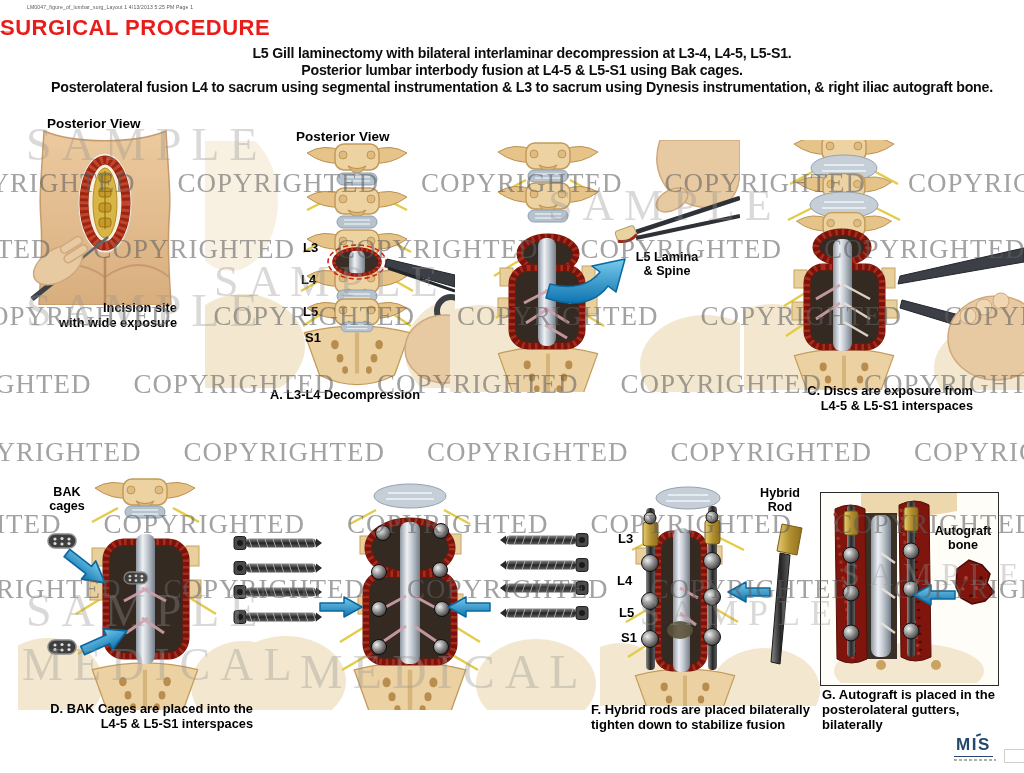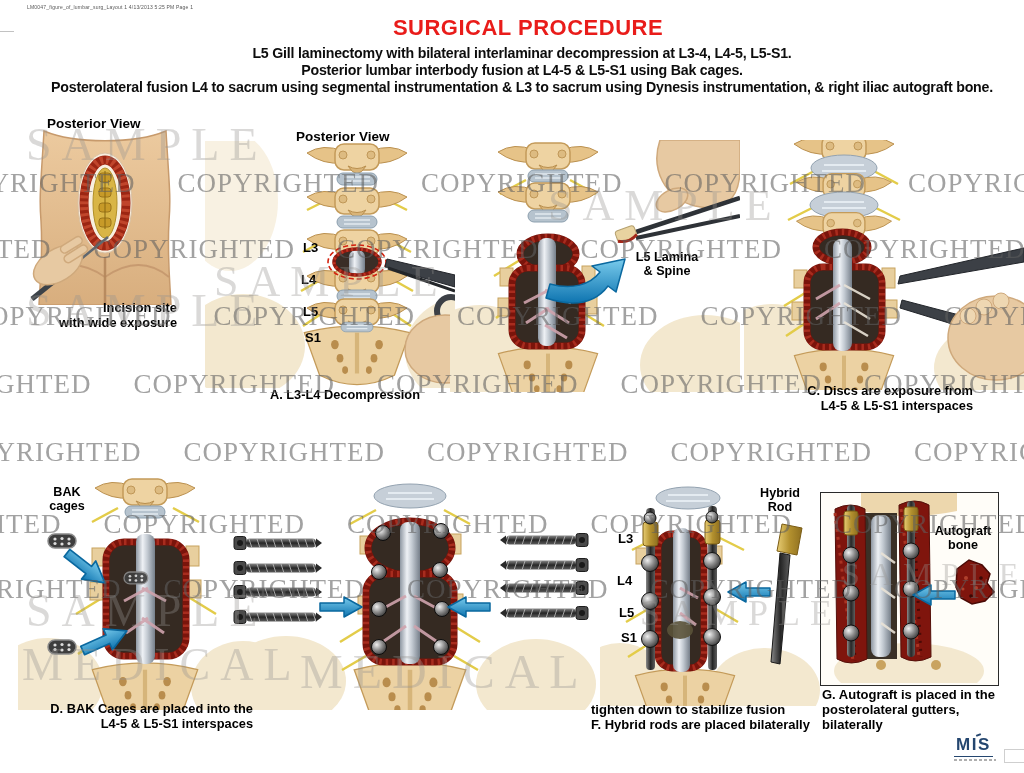--- a/index.html
+++ b/index.html
@@ -3,22 +3,22 @@
 <meta charset="utf-8">
 <style>
   * { margin:0; padding:0; box-sizing:border-box; }
   html,body { background:#888; }
   .page {
     position:relative; width:1024px; height:773px; background:#ffffff;
     overflow:hidden; font-family:"Liberation Sans", sans-serif; margin:0 auto;
   }
   .print-line { position:absolute; left:27px; top:4px; font-size:5px; color:#555; letter-spacing:.2px; z-index:6; }
   .crop-mark { position:absolute; left:0; top:31px; width:14px; height:1px; background:#c2c2c2; z-index:6; }
-  .title { position:absolute; left:0; right:0; top:15px; text-align:center; color:#e91c1a;
-           font-size:22px; font-weight:bold; letter-spacing:.5px; z-index:6;padding-left:32px; }
+  .title { position:absolute; left:0; right:0; top:15px; color:#e91c1a;
+           font-size:22px; font-weight:bold; letter-spacing:.5px; z-index:6; }
   .desc { position:absolute; left:0; right:0; text-align:center; font-weight:bold;
           font-size:14.2px; color:#0d0d0d; letter-spacing:-0.2px; z-index:6;margin-left:20px; }
   .viewlab { position:absolute; font-weight:bold; font-size:13.5px; color:#000; z-index:6; text-align:left; }
   .lvl { position:absolute; font-weight:bold; font-size:13px; color:#000; z-index:6; }
   .cap { position:absolute; font-weight:bold; font-size:12.8px; line-height:14.6px; color:#000; z-index:6; }
   .cap.center { text-align:right; }
   .callout { position:absolute; font-weight:bold; font-size:12.6px; line-height:14px; color:#000; z-index:6; text-align:center; }
   svg.panel { position:absolute; z-index:3; }
   .gbox { position:absolute; left:820px; top:492px; width:179px; height:194px;
           border:1.5px solid #2a2a2a; background:#fffdf8; z-index:3; }
@@ -370,22 +370,22 @@
     <circle cx="112" cy="159" r="8.5" fill="url(#screw)" stroke="#111"></circle>
     <polygon points="182,46 202,50 197,77 177,73" fill="url(#gold)" stroke="#7a5c15"></polygon>
     <polygon points="180,75 190,77 180,186 171,184" fill="url(#rodV)" stroke="#1a1a1a"></polygon>
     <use href="#arrowR" transform="translate(170,104) scale(-1,1)"></use>
   </svg>
   <div class="lvl" style="left:618px;top:531px">L3</div>
   <div class="lvl" style="left:617px;top:573px">L4</div>
   <div class="lvl" style="left:619px;top:605px">L5</div>
   <div class="lvl" style="left:621px;top:630px">S1</div>
   <div class="cap" style="left:591px;top:702px;width:250px;font-size:13px;line-height:15px">
+    <div>F.  Hybrid rods are placed bilaterally</div>
     <div>tighten down to stabilize fusion</div>
-    <div>F.  Hybrid rods are placed bilaterally</div>
   </div>
 
   <div class="gbox">
     <svg width="176" height="190" viewBox="0 0 176 190">
       <path d="M40,0 h96 v18 q-48,10 -96,0 Z" fill="#ead0a0" opacity=".85"></path>
       <ellipse cx="88" cy="178" rx="75" ry="28" class="bonebg"></ellipse>
       <circle cx="60" cy="172" r="5" fill="#c9a35f"></circle>
         <circle cx="115" cy="172" r="5" fill="#c9a35f"></circle>
       <rect x="44" y="20" width="32" height="146" fill="#3a3026"></rect>
       <rect x="50" y="22" width="20" height="142" rx="8" fill="url(#tube)"></rect>

